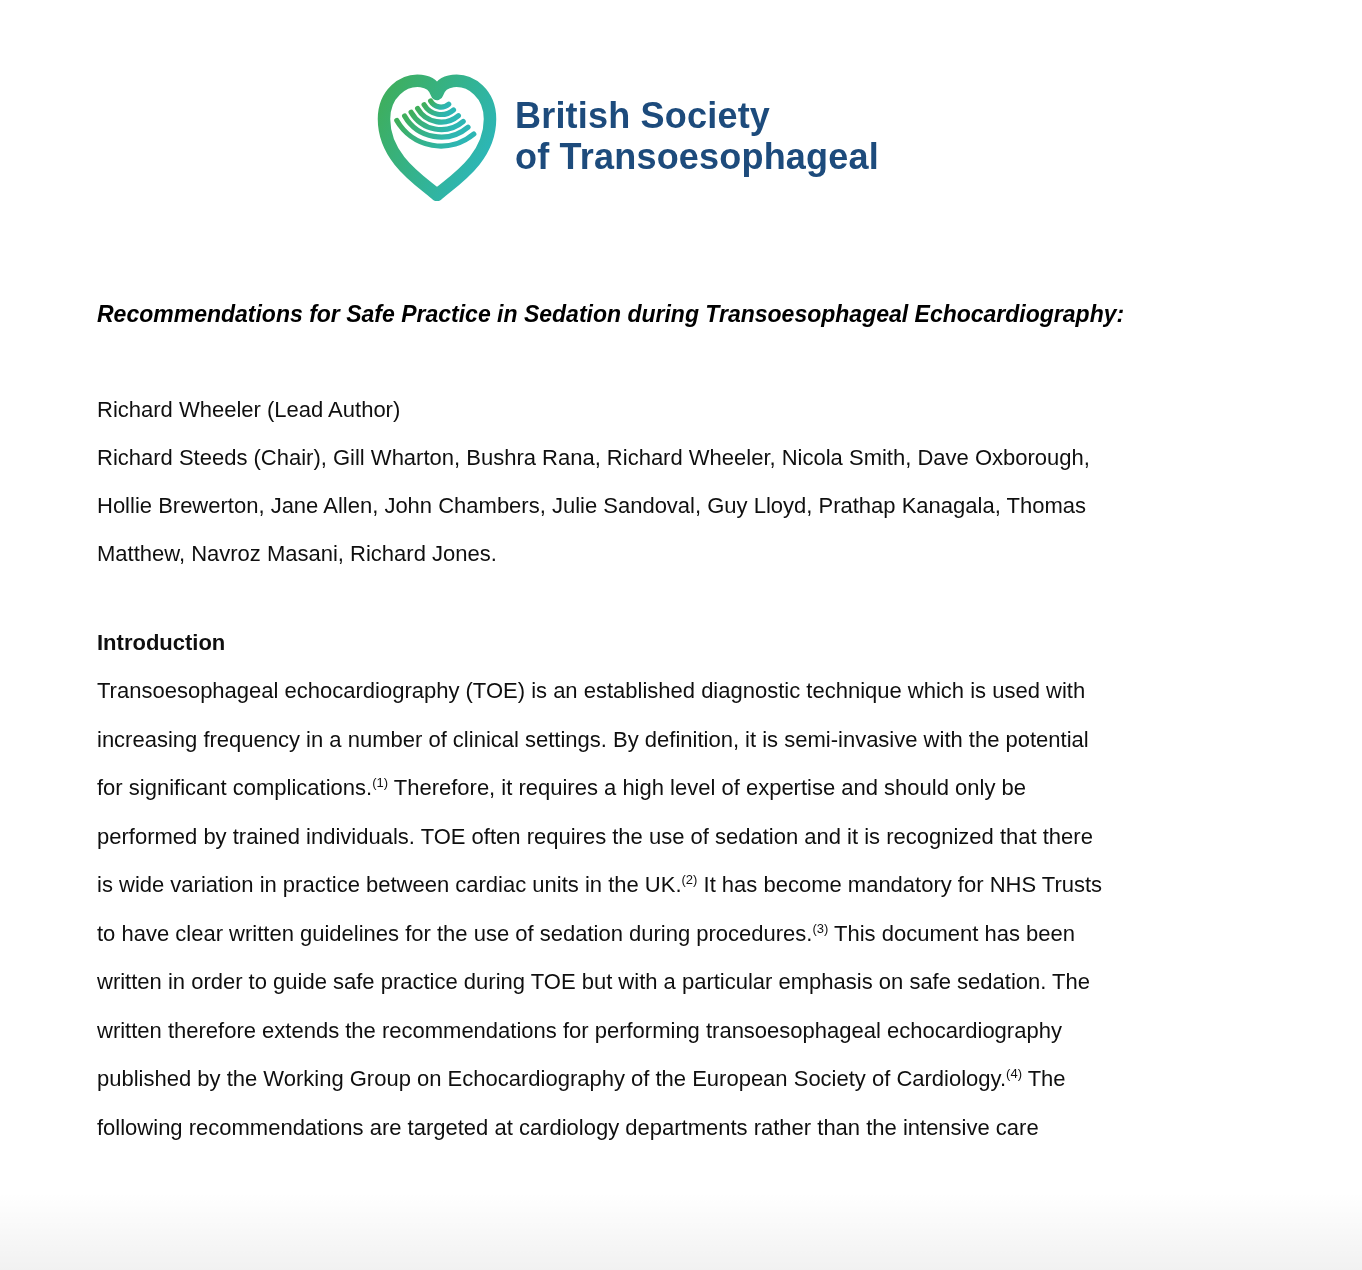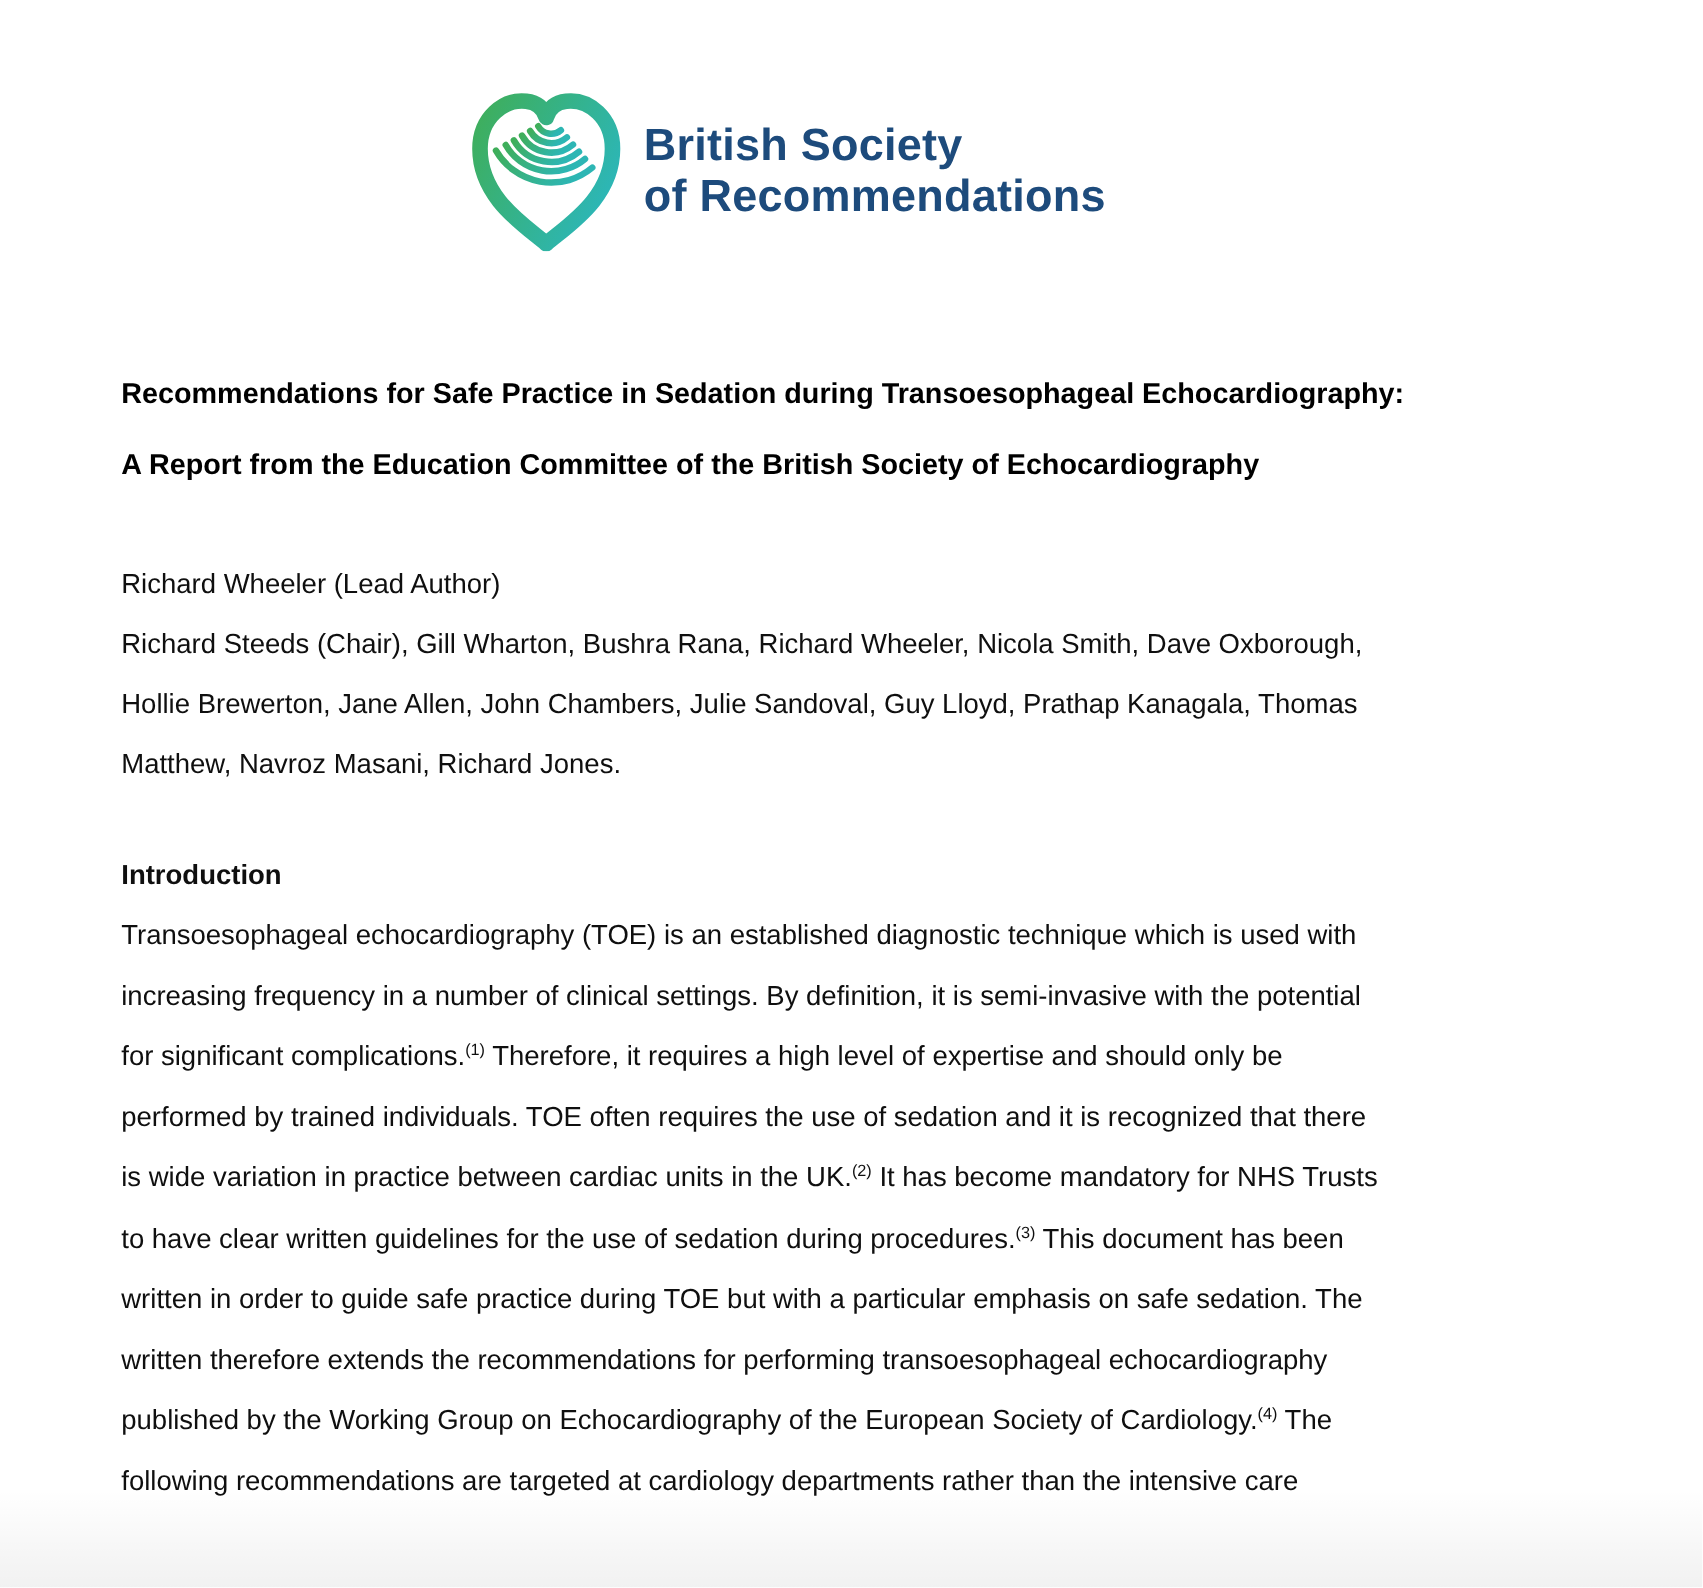--- a/index.html
+++ b/index.html
@@ -25,20 +25,21 @@
     line-height: 41px;
     letter-spacing: 0.2px;
   }
   .content { padding: 0 90px 0 97px; }
   .doc-title {
     margin-top: 85px;
     font-size: 23px;
     font-weight: 700;
     line-height: 57px;
     color: #000000;
+    font-style: italic;
   }
   .doc-title .doc-line { white-space: nowrap; }
   .byline {
     margin-top: 43px;
     font-size: 22px;
     line-height: 48px;
   }
   .byline .doc-line { white-space: nowrap; }
   .section-heading {
     margin-top: 41px;
@@ -87,28 +88,27 @@
       <path d="M73.7 37.2 A12 12 0 0 1 55.6 34.0"></path>
       <path d="M78.5 42.9 A19.5 19.5 0 0 1 49.1 37.8"></path>
       <path d="M83.4 48.7 A27 27 0 0 1 42.6 41.5"></path>
       <path d="M88.2 54.4 A34.5 34.5 0 0 1 36.1 45.3"></path>
       <path d="M93.0 60.2 A42 42 0 0 1 29.6 49.0"></path>
       <path d="M98.8 67.1 A51 51 0 0 1 21.8 53.5"></path>
     </g>
   </svg>
   <div class="logo-text" style="color: rgb(29, 75, 124);">
     <div>British Society</div>
-    <div>of Recommendations</div>
+    <div>of Transoesophageal</div>
   </div>
 </div>
 
 <div class="content">
   <div class="doc-title">
       <div class="doc-line">Recommendations for Safe Practice in Sedation during Transoesophageal Echocardiography:</div>
-      <div class="doc-line">A Report from the Education Committee of the British Society of Echocardiography</div>
     </div>
   <div class="byline">
       <div class="doc-line">Richard Wheeler (Lead Author)</div>
       <div class="doc-line">Richard Steeds (Chair), Gill Wharton, Bushra Rana, Richard Wheeler, Nicola Smith, Dave Oxborough,</div>
       <div class="doc-line">Hollie Brewerton, Jane Allen, John Chambers, Julie Sandoval, Guy Lloyd, Prathap Kanagala, Thomas</div>
       <div class="doc-line">Matthew, Navroz Masani, Richard Jones.</div>
     </div>
   <div class="section-heading">Introduction</div>
   <div class="intro-para">
       <div class="doc-line">Transoesophageal echocardiography (TOE) is an established diagnostic technique which is used with</div>

